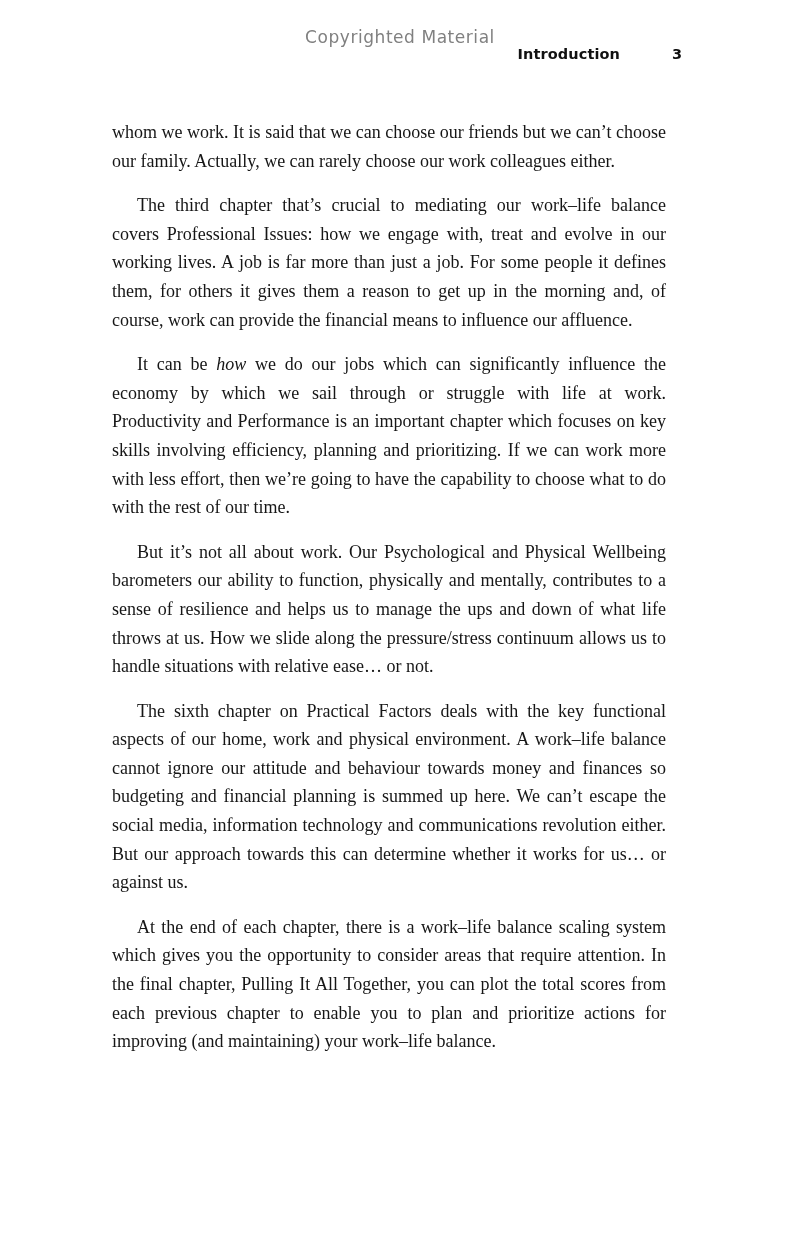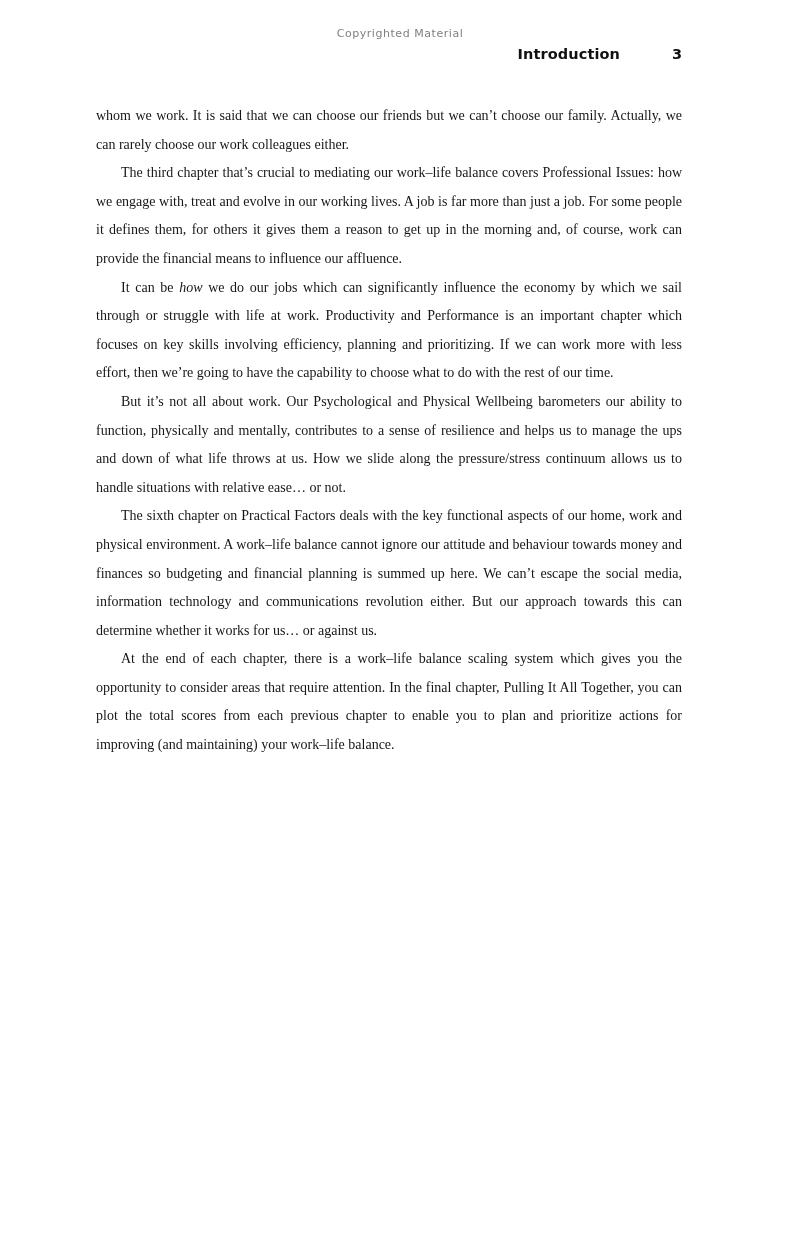--- a/index.html
+++ b/index.html
@@ -20,21 +20,21 @@
     -webkit-font-smoothing: antialiased;
   }
 
   
   .watermark {
     position: absolute;
     left: 0;
     width: 800px;
     text-align: center;
     font-family: "DejaVu Sans", "Liberation Sans", sans-serif;
-    font-size: 11px;
+    font-size: 17px;
     letter-spacing: 0.55px;
     color: #808080;
     white-space: nowrap;
     user-select: none;
   }
   .watermark-top { top: 27px; }
 
   
   .running-head {
     position: absolute;
@@ -65,22 +65,22 @@
 
   
   .text-block {
     position: absolute;
     top: 102px;
     left: 96px;
     width: 586px;
   }
 
   .para {
-    margin: 0;
-    font-size: 14px;
+    margin: 16px;
+    font-size: 18px;
     line-height: 28.6px;
     color: #161616;
     text-align: justify;
     text-justify: inter-word;
     hyphens: none;
     text-indent: 0;
   }
   .para + .para {
     text-indent: 25px;
   }

